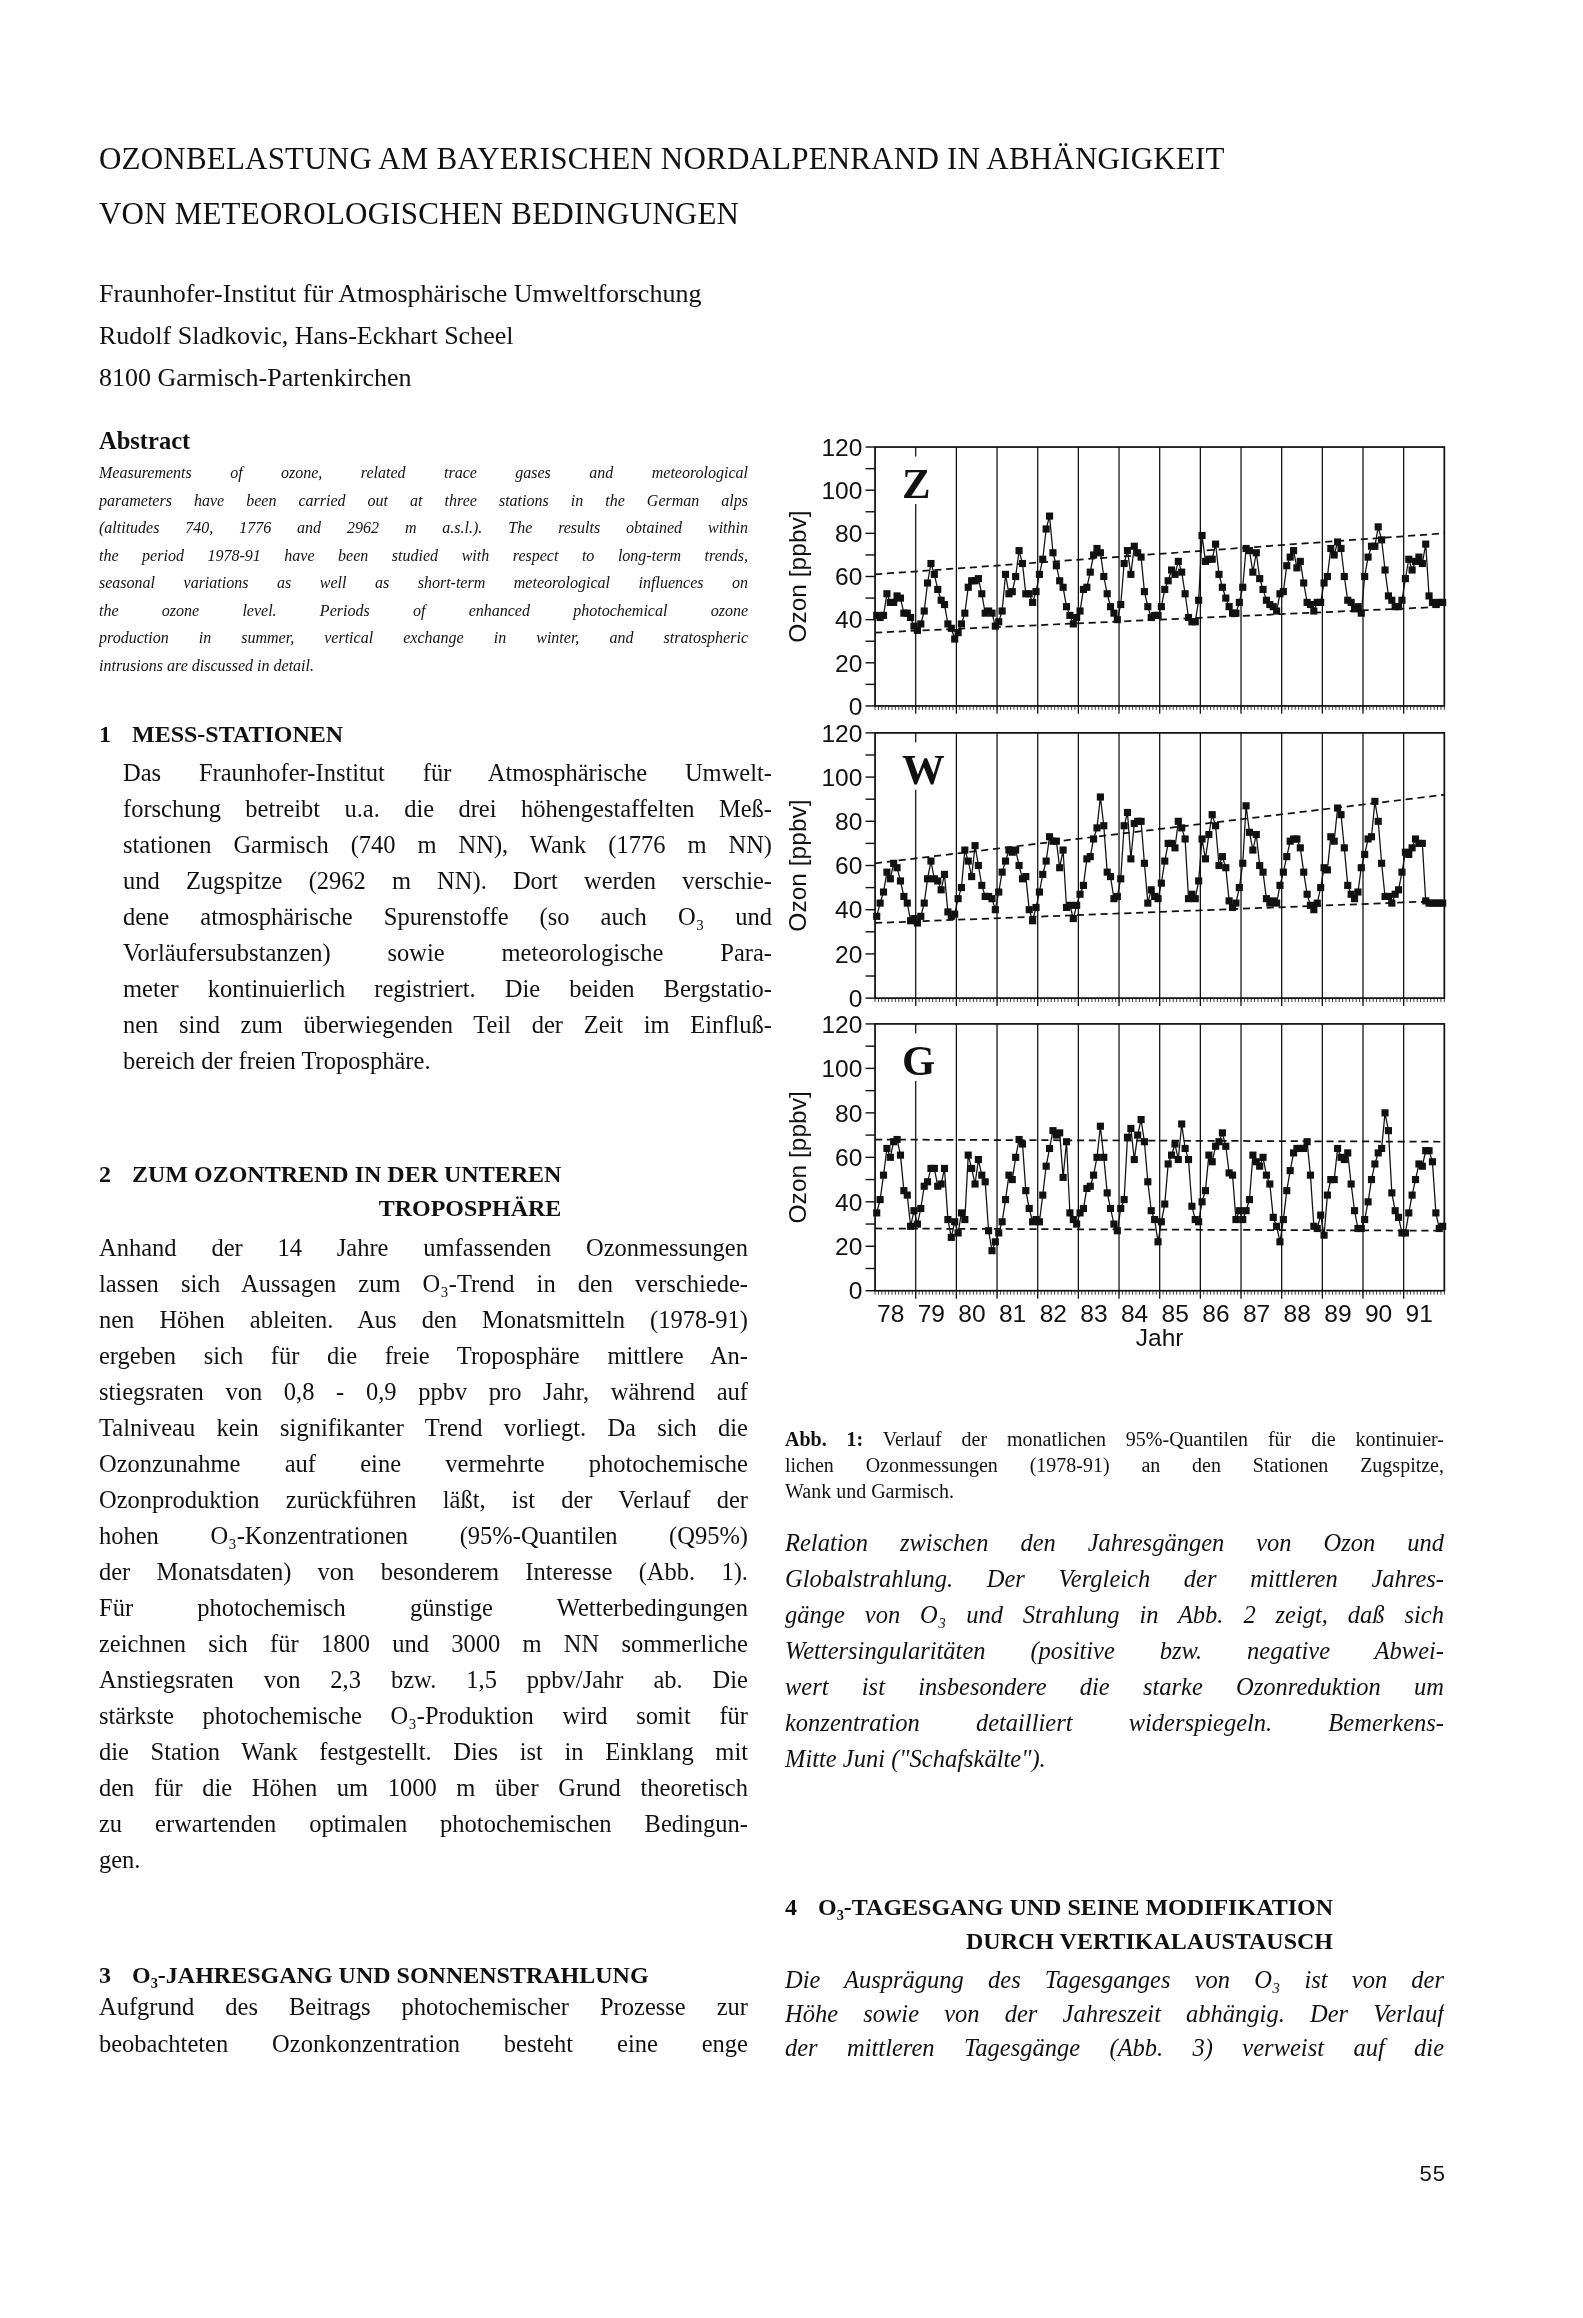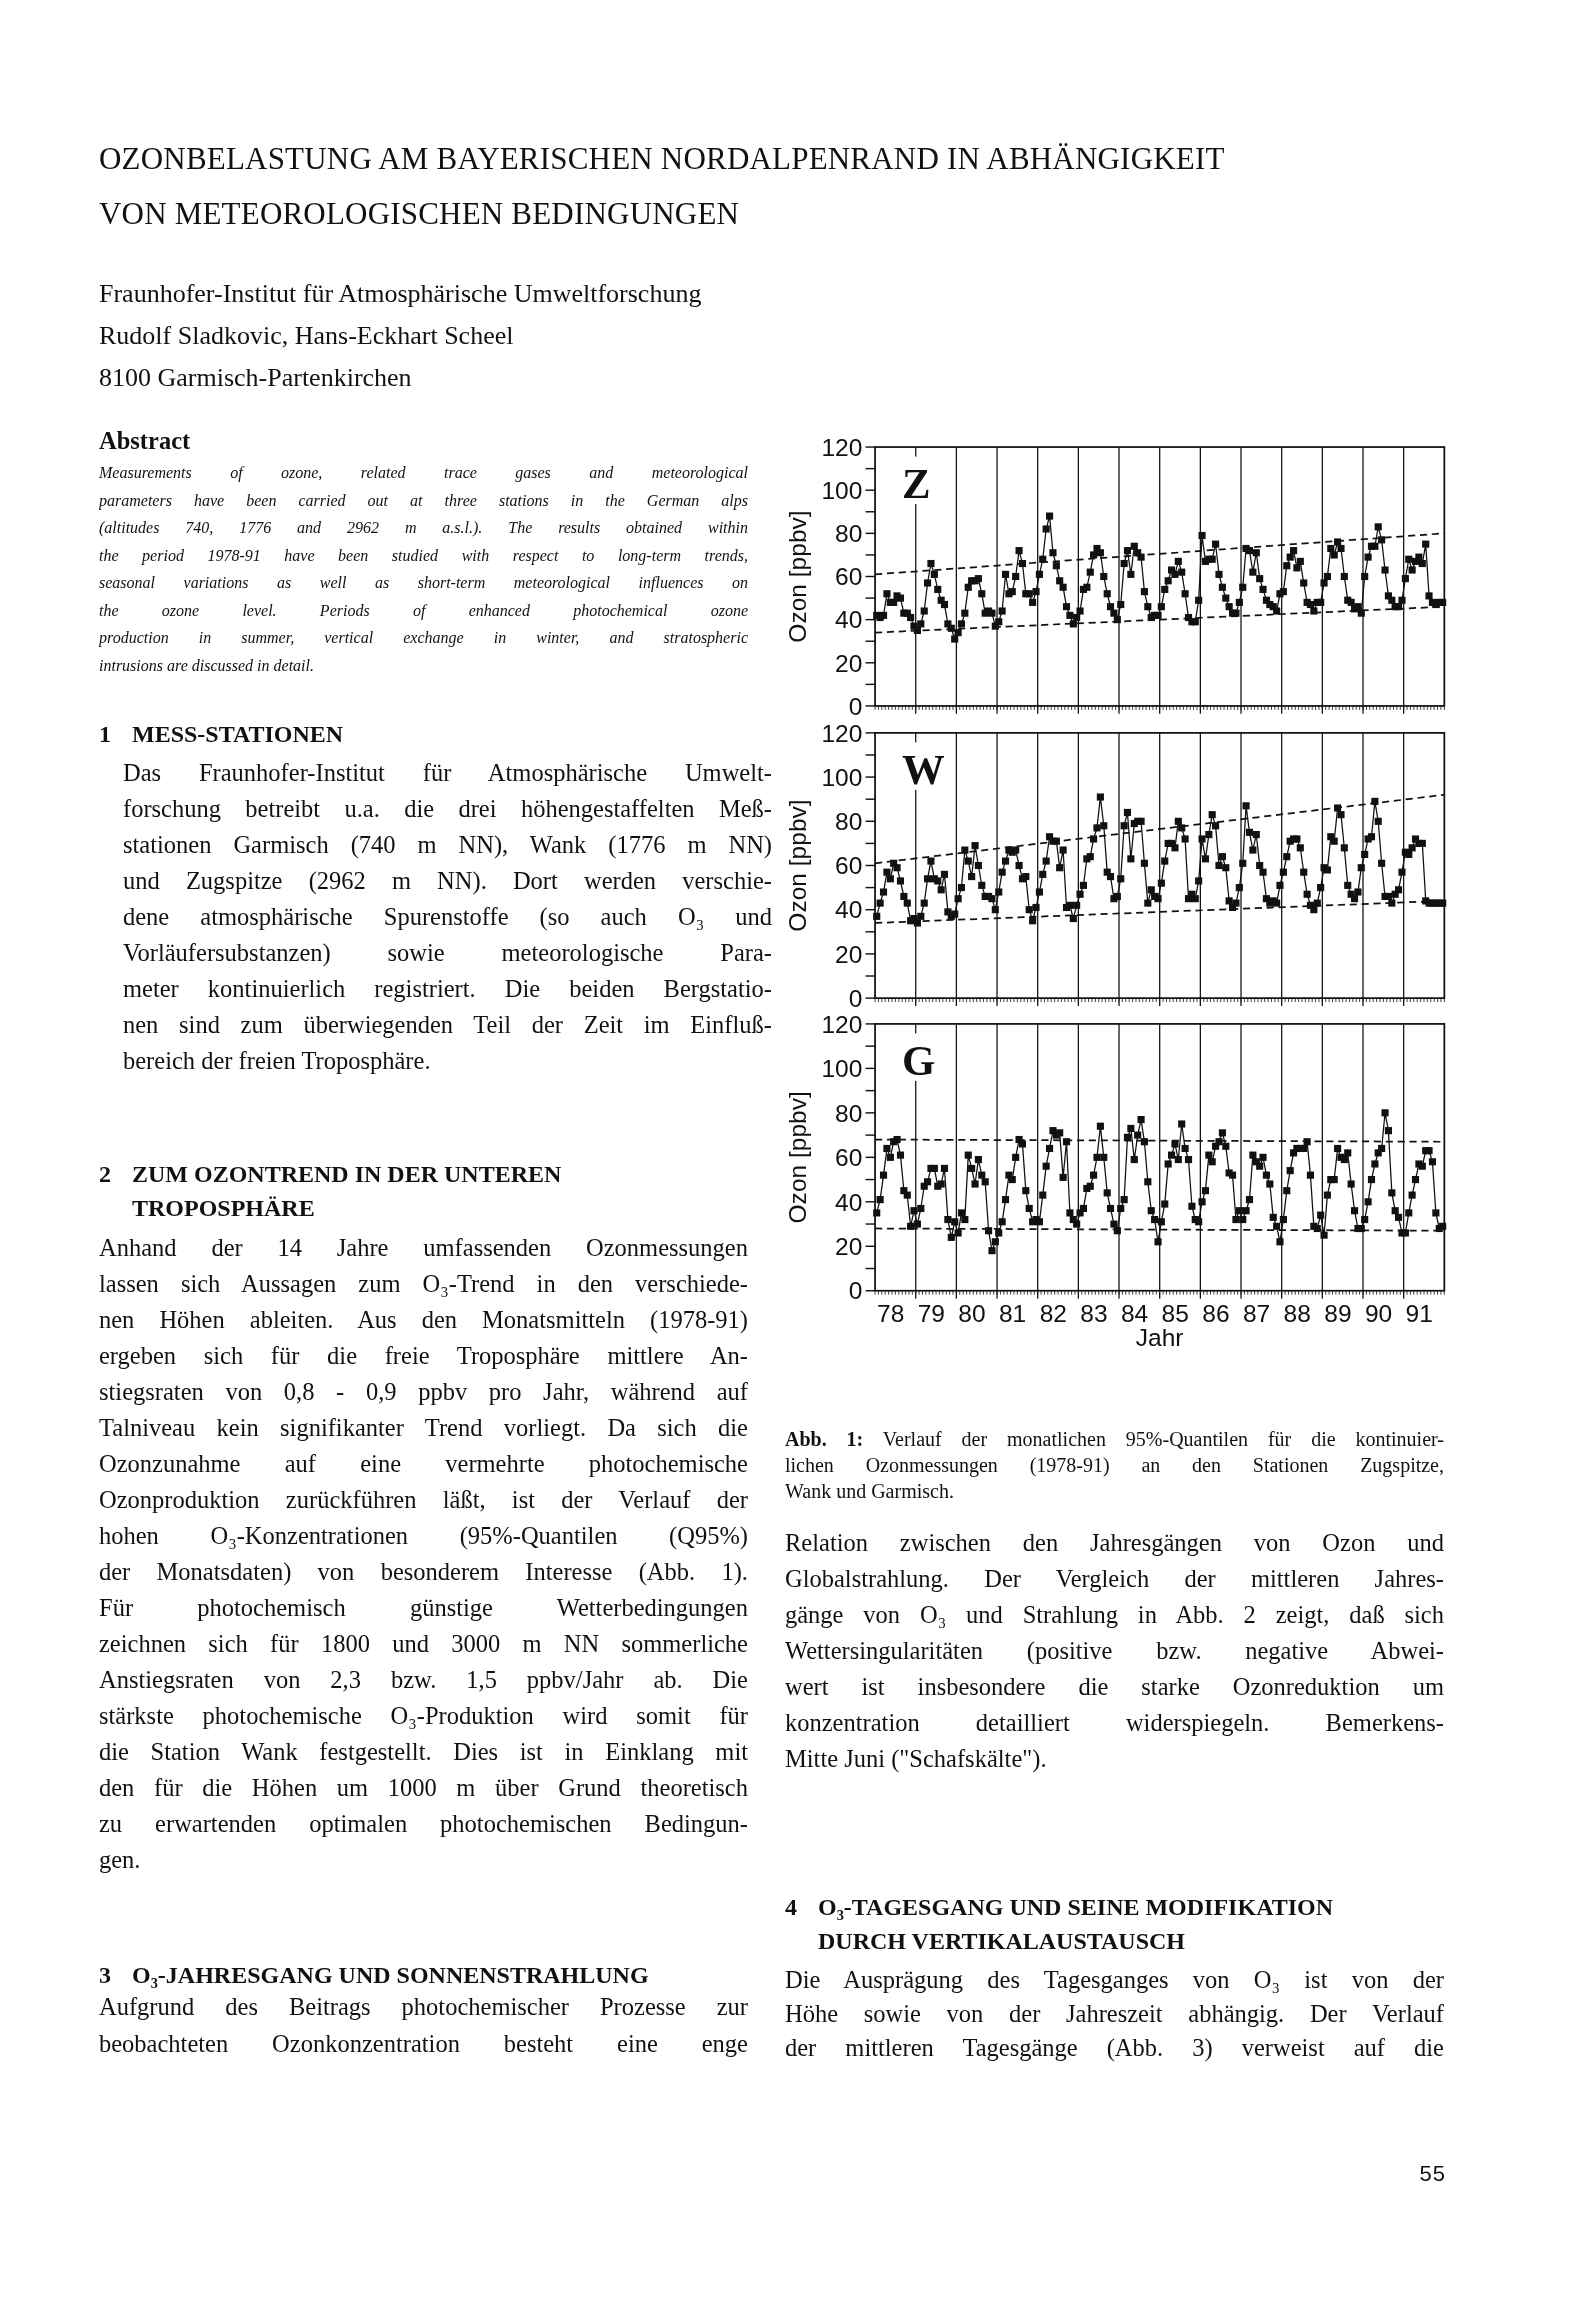--- a/index.html
+++ b/index.html
@@ -15,24 +15,24 @@
 
   .lines > div { white-space:nowrap; }
   .lines.just > div { text-align:justify; text-align-last:justify; white-space:normal; height:inherit; overflow:hidden; }
   .lines.just > div.last { text-align-last:left; }
 
   .abs-heading { left:99px; top:427px; font-size:24.5px; font-weight:bold; line-height:27px;text-align:right; }
   .abstract { left:99px; top:459px; width:649px; font-size:16px; line-height:27.5px; font-style:italic; }
 
   .heading { font-size:24px; font-weight:bold; line-height:34px; display:flex; }
   .heading .num { width:33px; flex:0 0 33px; }
-  .heading .ttl > div { white-space:nowrap; }
+  .heading .ttl > div { white-space:nowrap;text-align:right; }
 
   .body-left { left:99px; width:649px; font-size:24.5px; }
-  .body-right { left:785px; width:659px; font-size:24.5px; }
+  .body-right { left:785px; width:659px; font-size:24.5px;font-style:italic; }
 
   .caption { left:785px; top:1426px; width:659px; font-size:20px; line-height:26px; }
   .caption .lbl { font-weight:bold; }
 
   .page-num { left:1419px; top:2163px; font-size:22px; line-height:25px; }
 
   svg text { font-family:"Liberation Sans", "DejaVu Sans", sans-serif; }
   svg .letter { font-family:"Liberation Serif", "DejaVu Serif", serif; font-weight:bold; }
 </style>
 </head>

